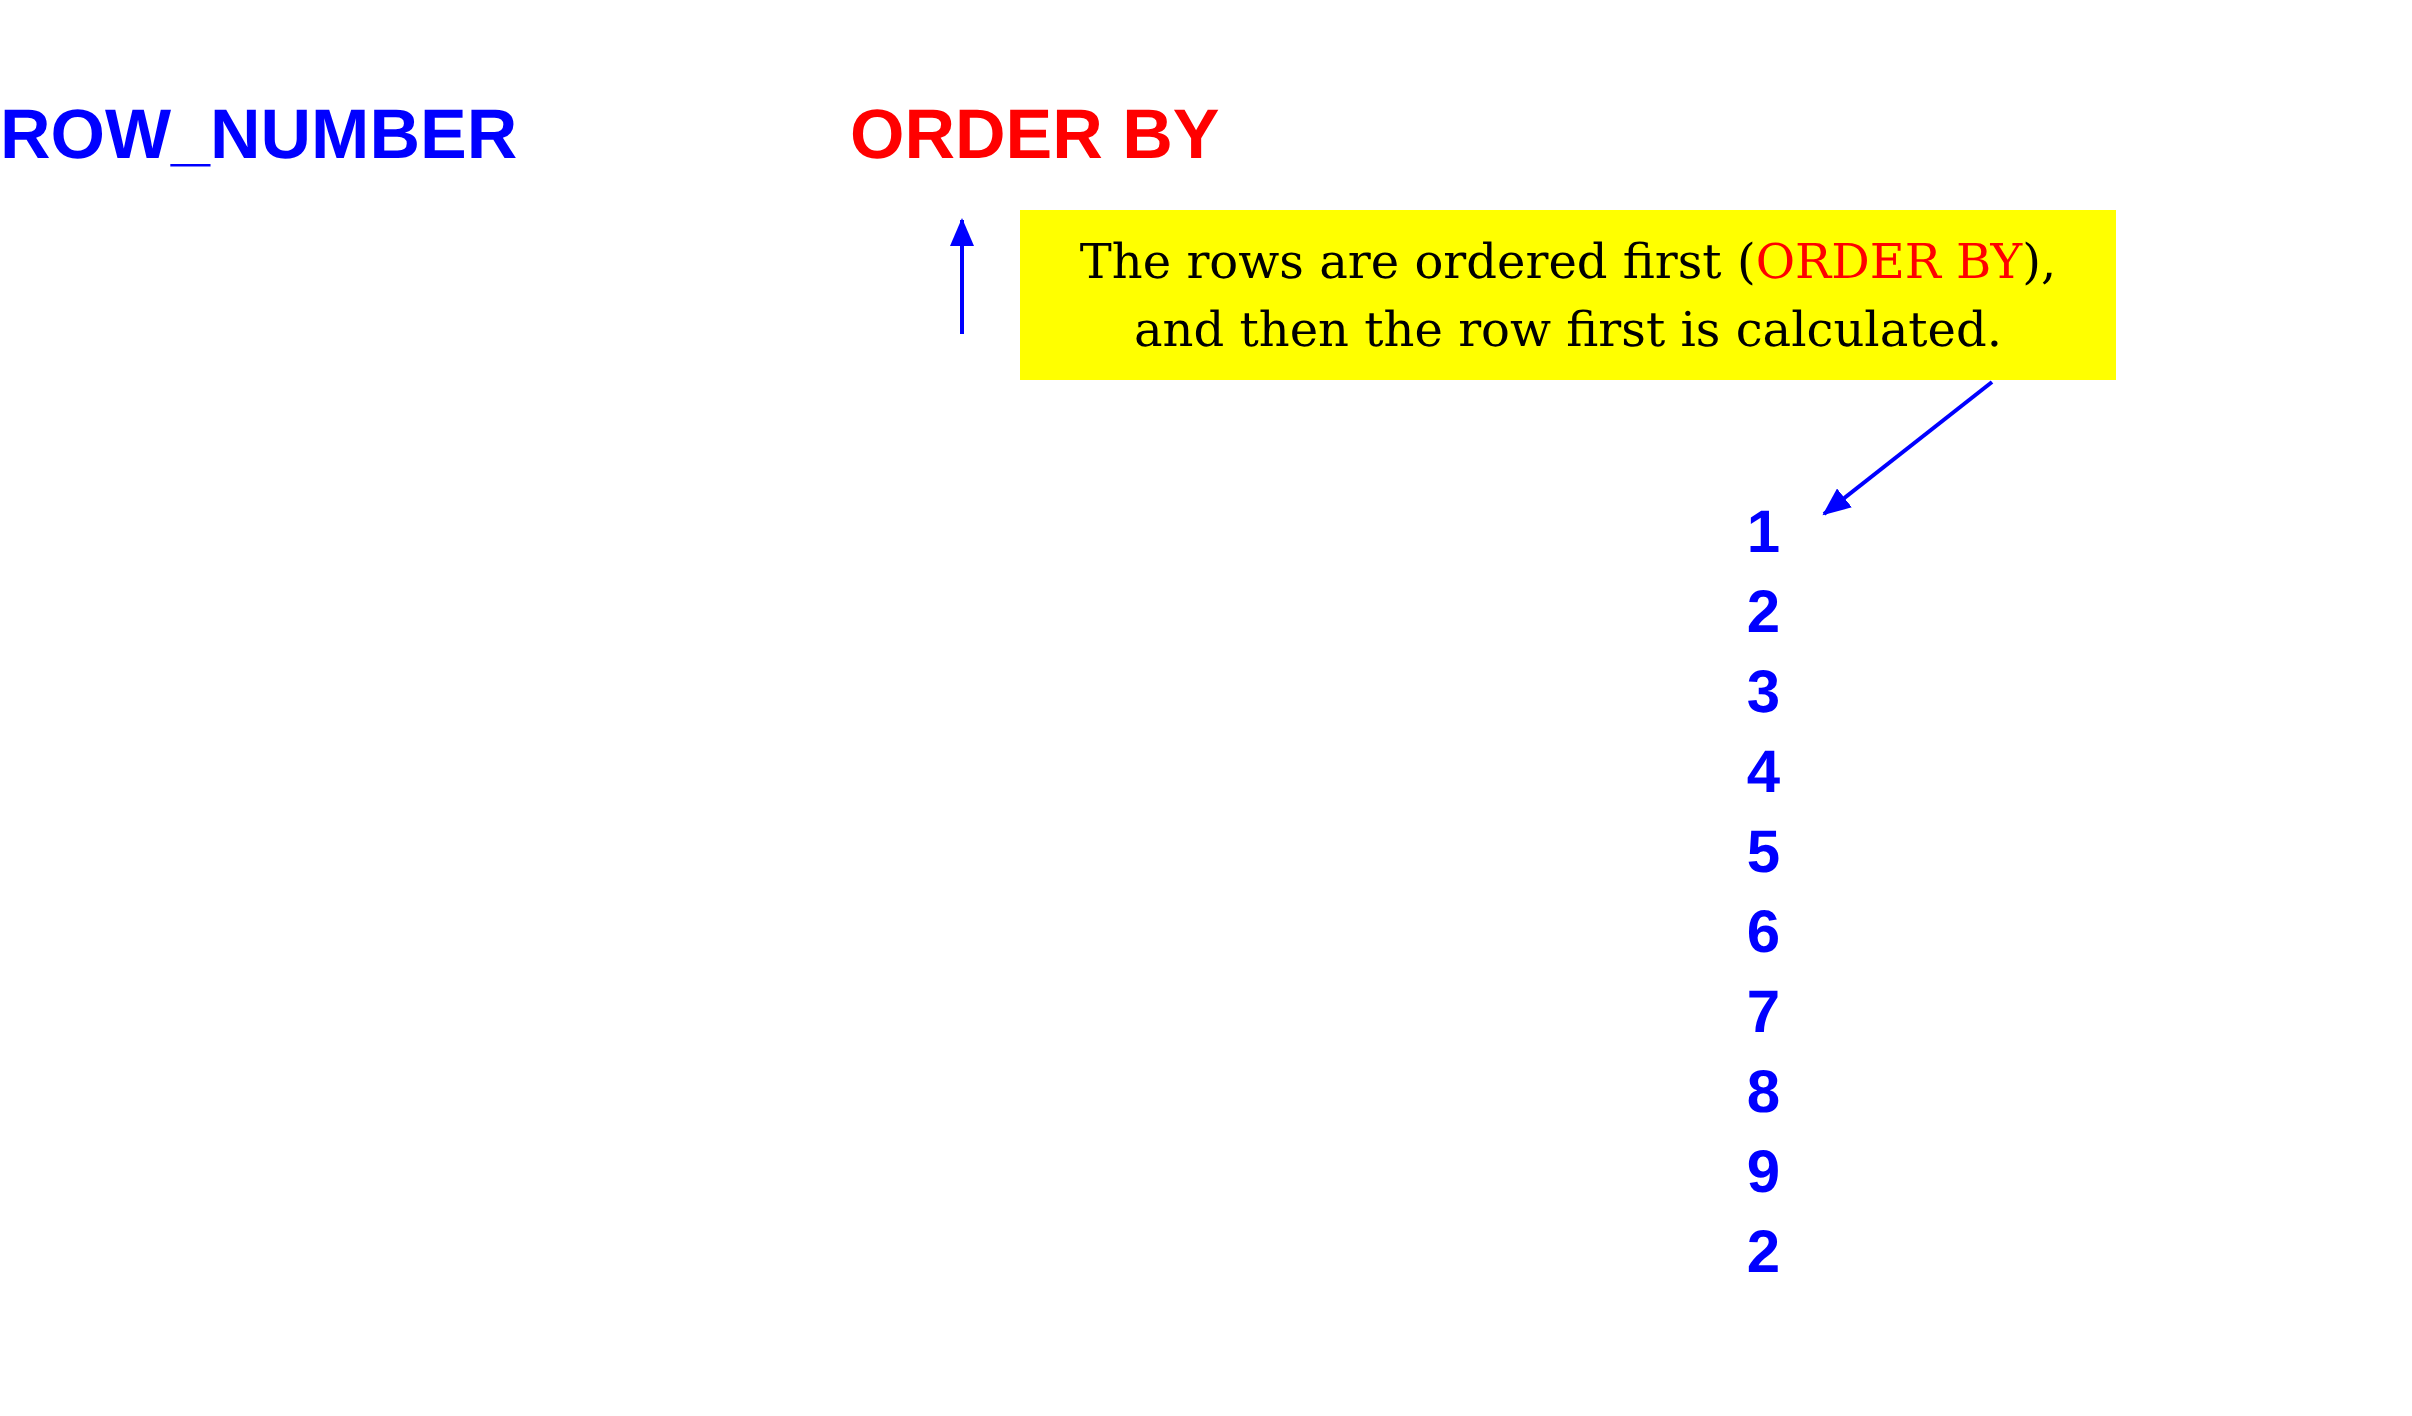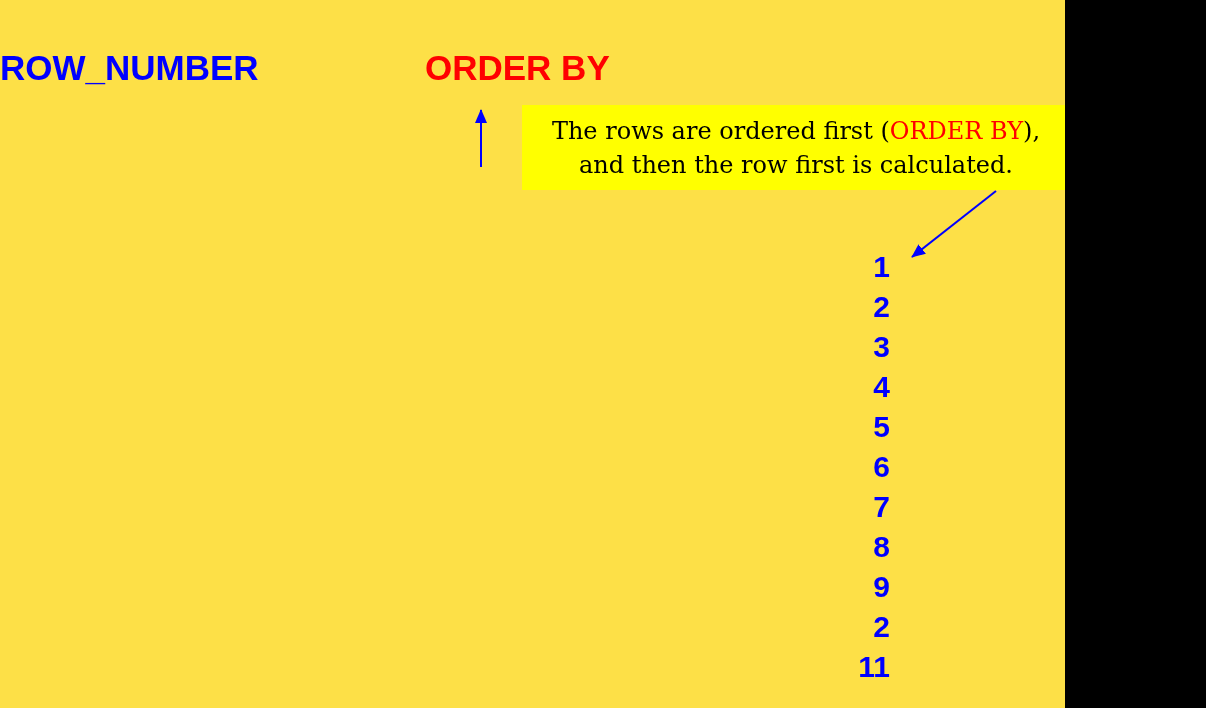--- a/index.html
+++ b/index.html
@@ -2,23 +2,23 @@
 <html><head>
 <meta charset="utf-8">
 <style>
   html, body {
     margin: 0;
     padding: 0;
     background: #000000;
   }
   .canvas {
     position: relative;
-    width: 1065px;
+    width: 1206px;
     height: 708px;
-    background: #fde047;
+    background: #ffffff;
     overflow: hidden;
     font-family: "Liberation Sans", sans-serif;
   }
   
   .title-word {
     position: absolute;
     top: 50px;
     font-size: 35px;
     font-weight: bold;
     line-height: 36px;
@@ -38,21 +38,20 @@
     height: 85px;
     background: #ffff00;
     color: #000000;
     font-family: "DejaVu Serif", serif;
     font-size: 24px;
     line-height: 34px;
     text-align: center;
     display: flex;
     flex-direction: column;
     justify-content: center;
-    margin-left: 12px;
   }
   .callout .hl { color: #ff0000; }
 
   
   .row-numbers {
     position: absolute;
     left: 770px;
     top: 247px;
     width: 120px;
     text-align: right;
@@ -102,16 +101,15 @@
     <div class="num">1</div>
     <div class="num">2</div>
     <div class="num">3</div>
     <div class="num">4</div>
     <div class="num">5</div>
     <div class="num">6</div>
     <div class="num">7</div>
     <div class="num">8</div>
     <div class="num">9</div>
     <div class="num">2</div>
-    <div class="num">11</div>
   </div>
 
 </div>
 
 </body></html>

